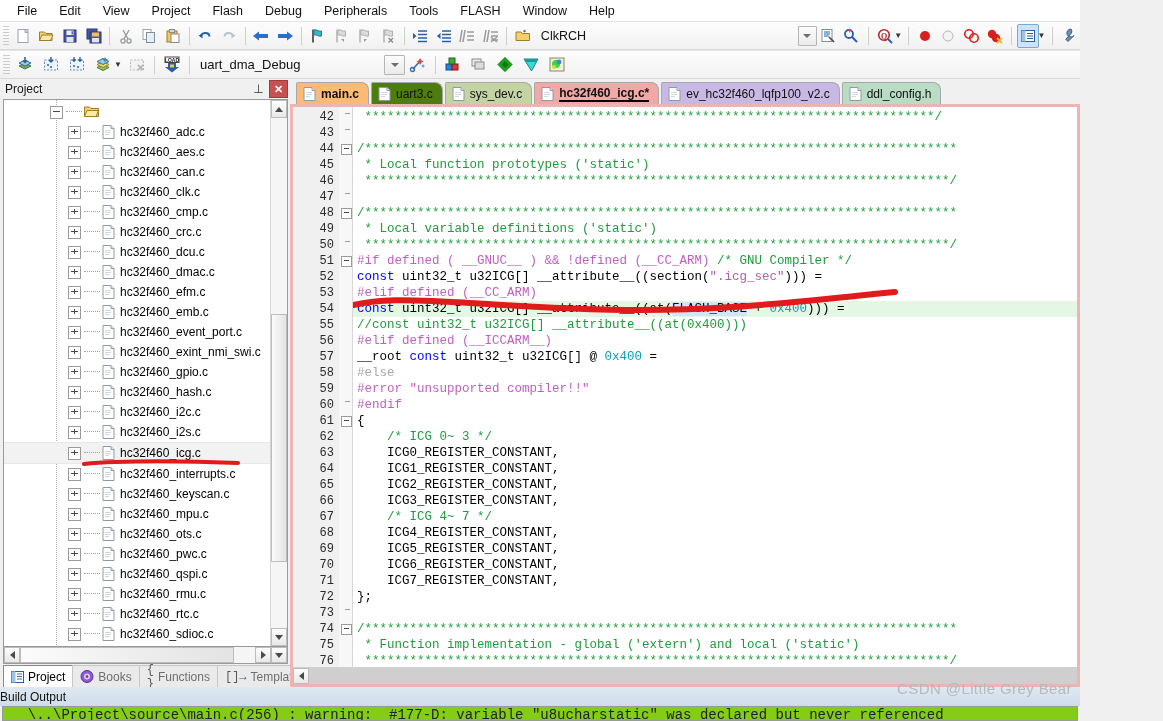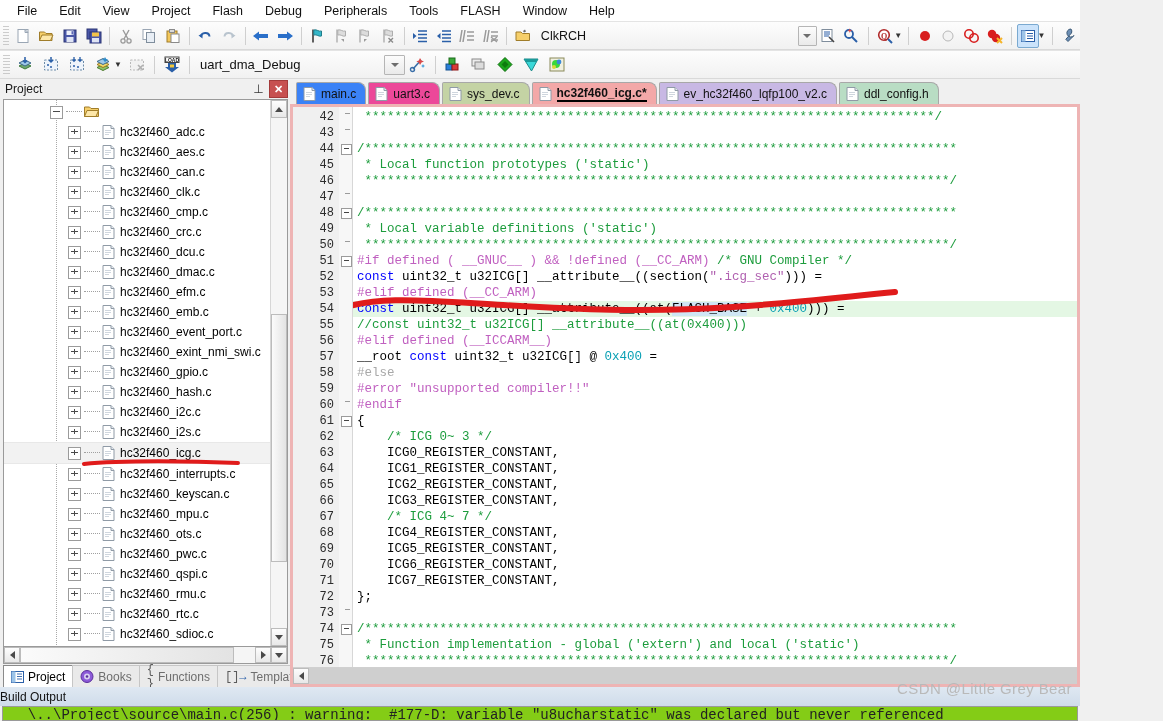--- a/index.html
+++ b/index.html
@@ -878,31 +878,31 @@
             <span class="pic">
               <span style="font-family:'Liberation Mono',monospace;font-size:12px;color:#5a5a5a">[]<span style="color:#2a5fa8">→</span></span>
             </span>
             <span>Templates</span>
           </div>
         </div>
     </div>
 
     <div class="editor-area">
       <div class="tabstrip" id="tabstrip">
-          <div class="etab" style="background: #3b82f6;">
+          <div class="etab" style="background: #fdba74; font-weight: bold;">
             <span class="pic">
               <svg width="13" height="14" viewBox="0 0 13 14">
                 <path d="M1 .5 h8 l3 3 v10 h-11 z" fill="#fff" stroke="#8f9aa6"></path>
                 <path d="M9 .5 v3 h3" fill="#e6ebf1" stroke="#8f9aa6"></path>
                 <path d="M3 5.5 h6 M3 7.5 h6 M3 9.5 h4" stroke="#c3ccd6" stroke-width=".8"></path>
               </svg>
             </span>
             <span class="lbl">main.c</span>
           </div>
-          <div class="etab" style="background: #ec4899;">
+          <div class="etab" style="background: #4d7c0f;">
             <span class="pic">
               <svg width="13" height="14" viewBox="0 0 13 14">
                 <path d="M1 .5 h8 l3 3 v10 h-11 z" fill="#fff" stroke="#8f9aa6"></path>
                 <path d="M9 .5 v3 h3" fill="#e6ebf1" stroke="#8f9aa6"></path>
                 <path d="M3 5.5 h6 M3 7.5 h6 M3 9.5 h4" stroke="#c3ccd6" stroke-width=".8"></path>
               </svg>
             </span>
             <span class="lbl">uart3.c</span>
           </div>
           <div class="etab" style="background: rgb(196, 211, 164);">

